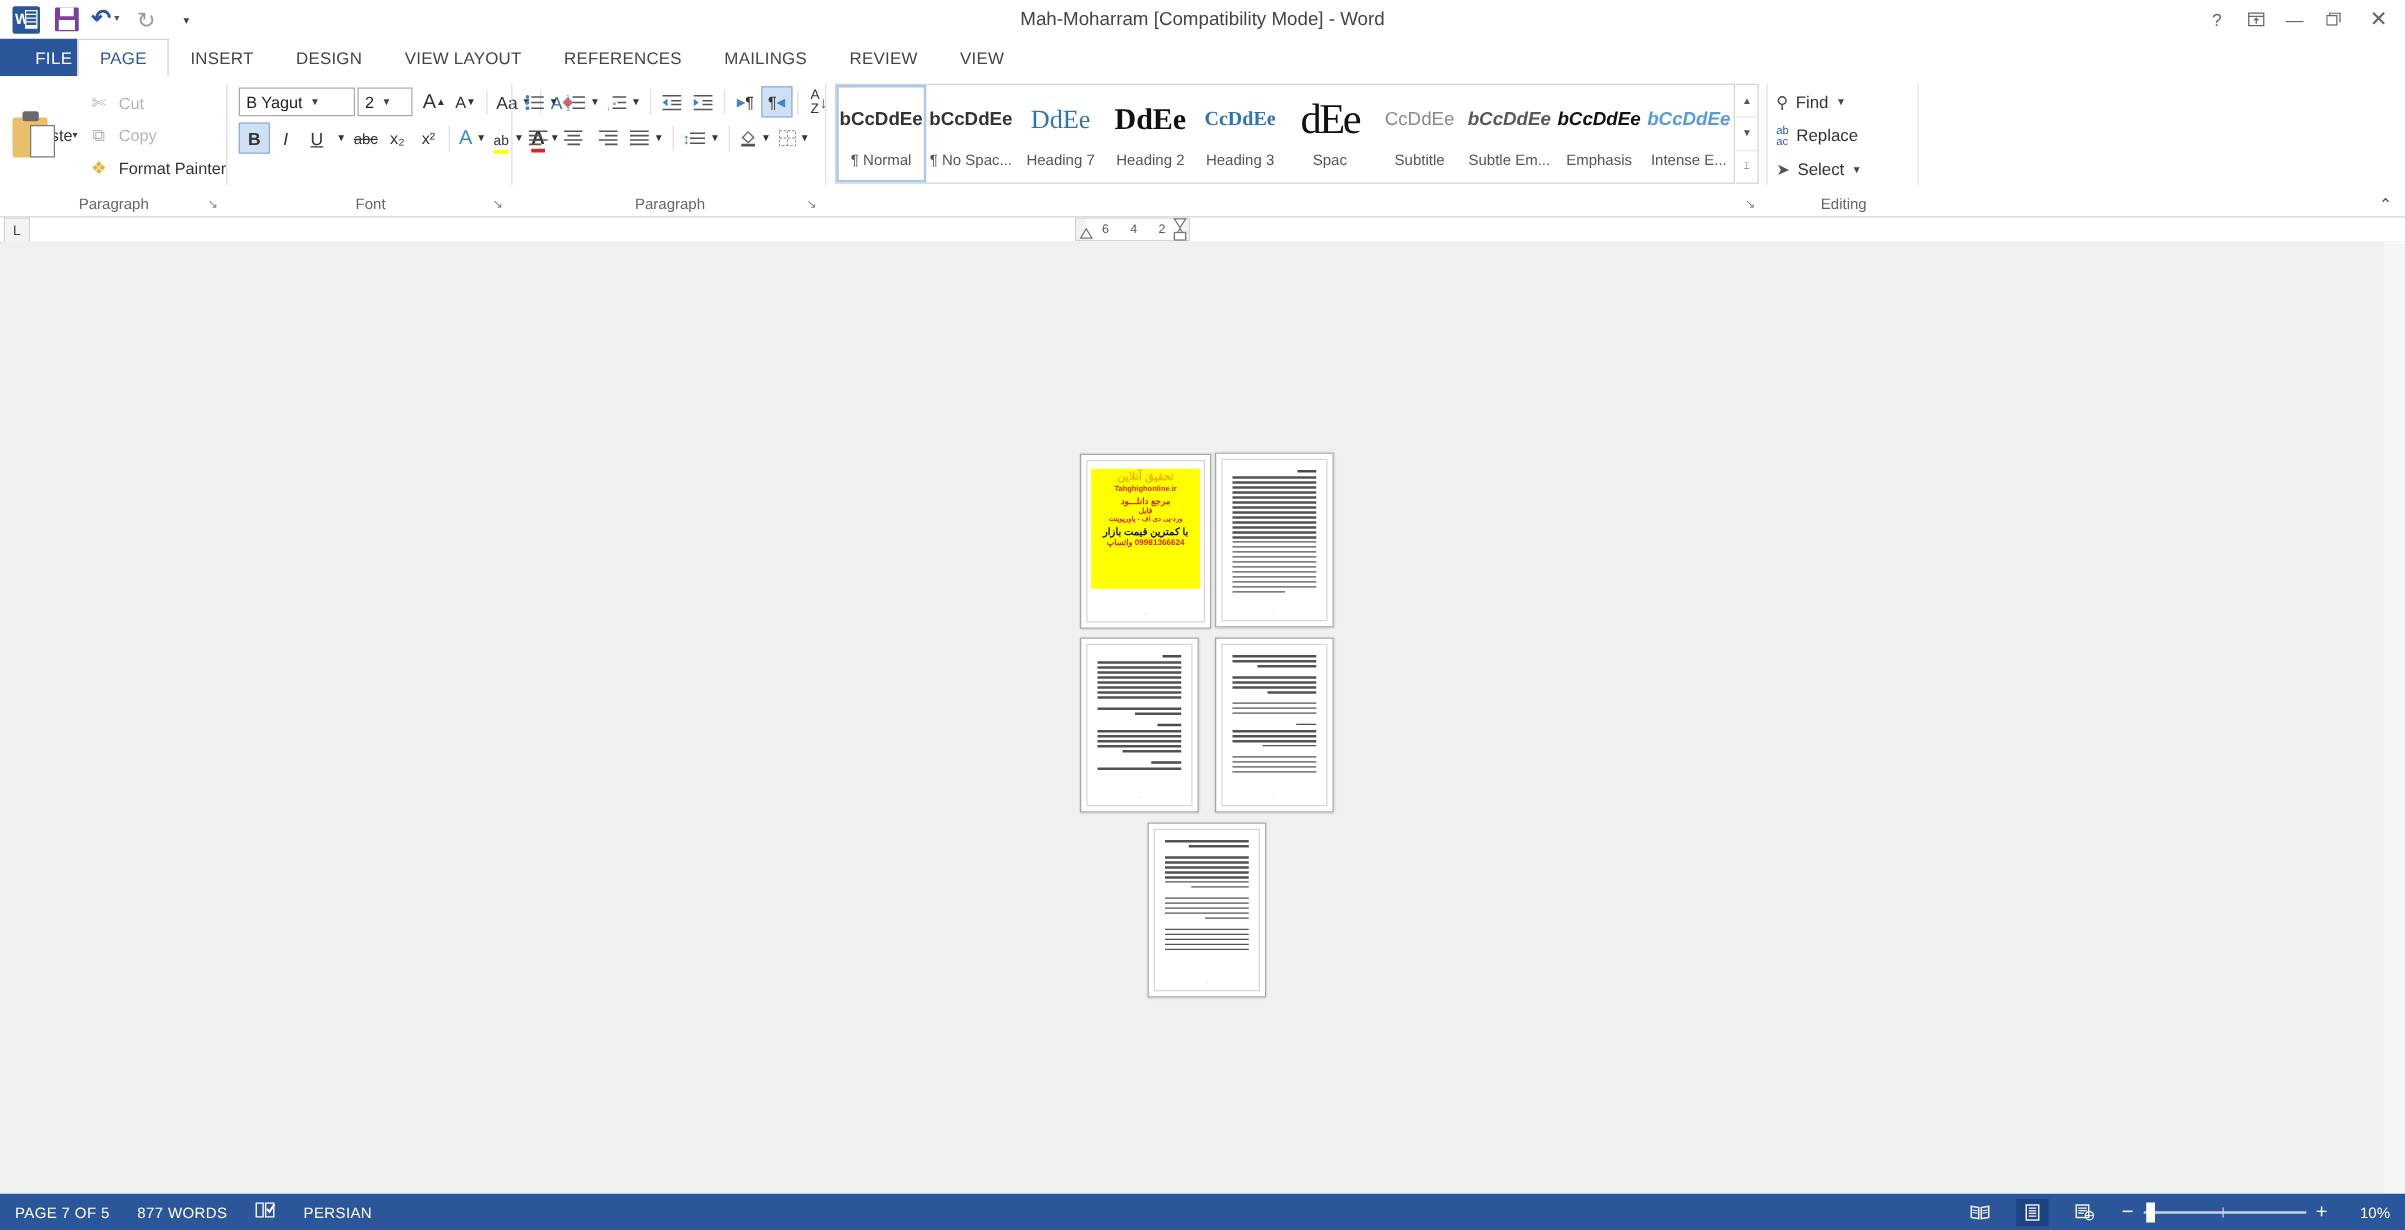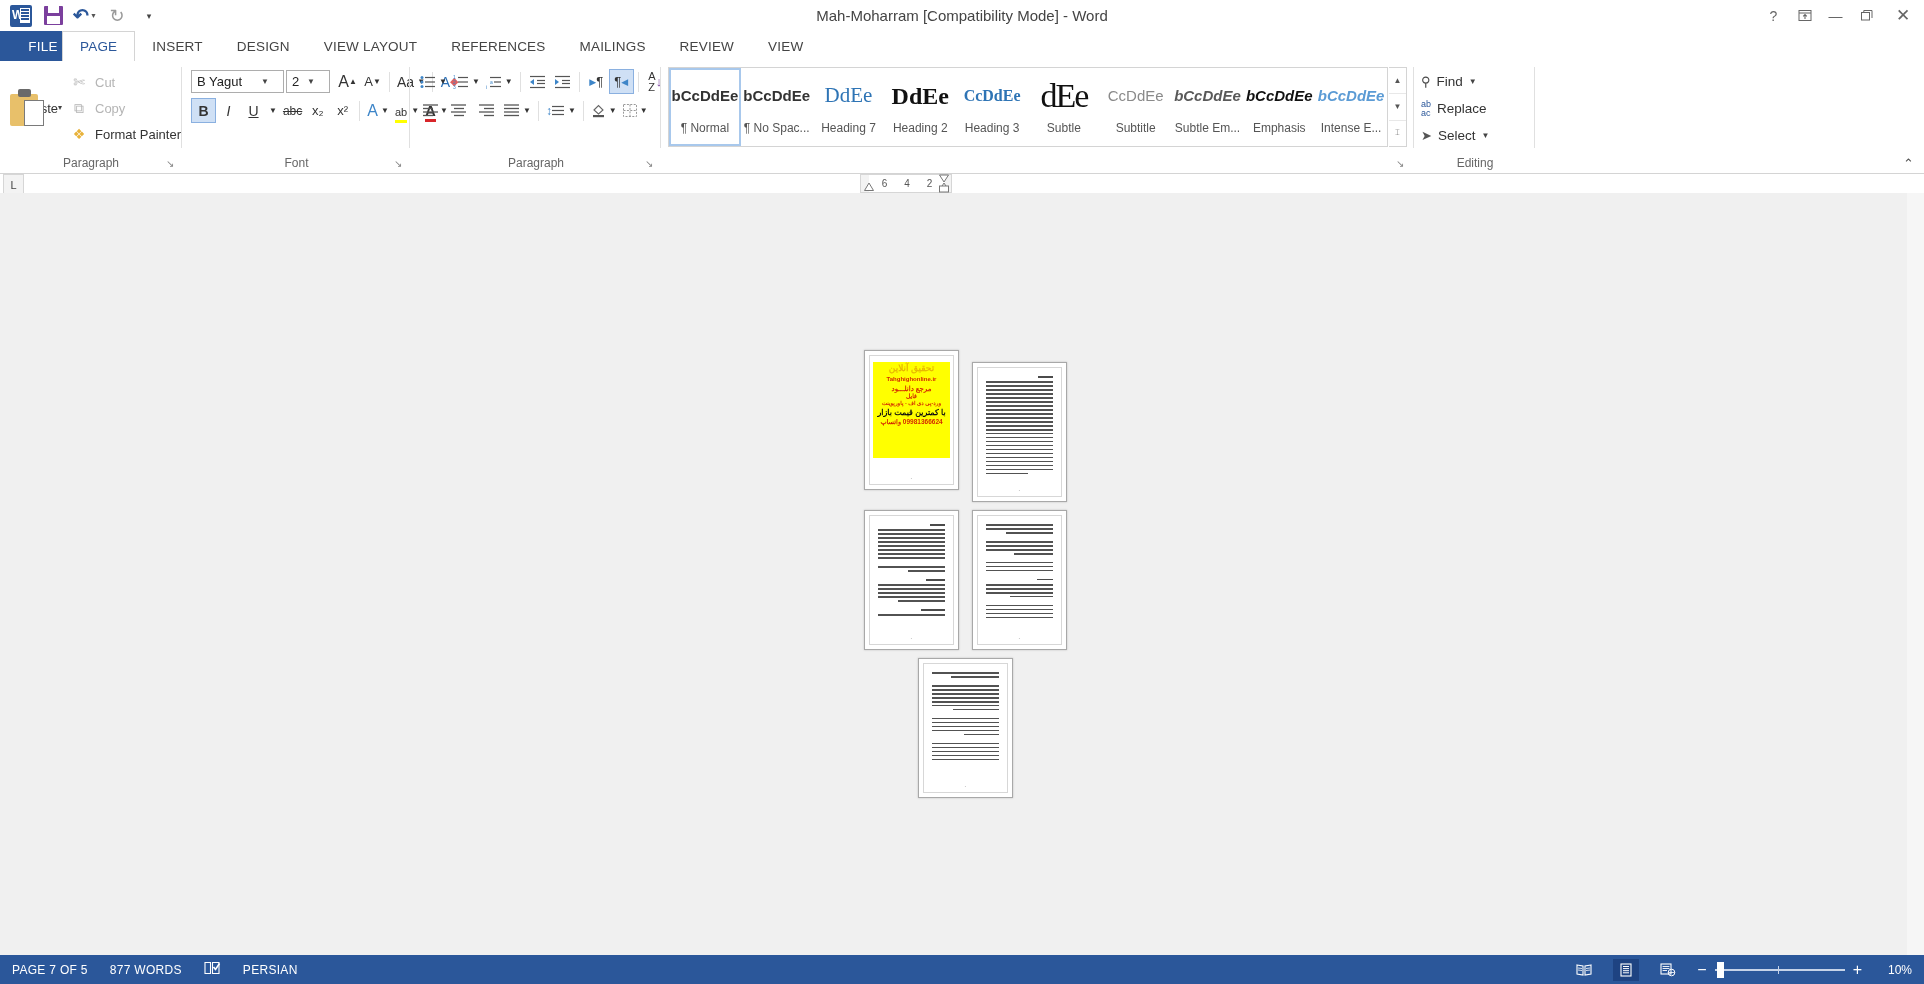--- a/index.html
+++ b/index.html
@@ -109,22 +109,22 @@
   }
   .clip-item.disabled { color:#b5b5b5; }
   .clip-item.enabled { color:#333; }
   .ci-icon { width:18px; display:flex; justify-content:center; font-size:14px; }
 
   
   #grp-font { left: 183px; width: 227px; }
   .ctlrow { position: absolute; display:flex; align-items:center; }
   .combo {
     height: 23px; border: 1px solid #adadad; background:#fff;
-    display:flex; align-items:center; justify-content:space-between;
-    padding: 0 14px 0 5px; font-size: 13px; color:#222;
+    display:flex; align-items:center; 
+    padding: 0 3px 0 5px; font-size: 13px; color:#222;
   }
   .combo .cv { overflow:hidden; white-space:nowrap; }
   .combo .cc { font-size:8px; color:#444; padding-left:6px;}
   .ribbtn {
     height: 25px; min-width: 25px; display:flex; align-items:center; justify-content:center;
     font-size: 14px; color:#333; padding: 0 3px;
   }
   .ribbtn.on { background:#cfe0f5; border:1px solid #8ab0e0; }
   .sep-v { width:1px; height:20px; background:#e0e0e0; margin: 0 4px; }
 
@@ -566,21 +566,21 @@
         <div class="style-name">Heading 2</div>
       </div>
 
       <div class="style-item">
         <div class="style-prev" style="font-family:'Liberation Serif',serif;font-weight:bold;color:#2e74b5;font-size:16px;">CcDdEe</div>
         <div class="style-name">Heading 3</div>
       </div>
 
       <div class="style-item">
         <div class="style-prev" style="font-family:'Liberation Serif',serif;color:#111;font-size:34px;letter-spacing:-2px;">dEe</div>
-        <div class="style-name">Subtle</div>
+        <div class="style-name">Spac</div>
       </div>
 
       <div class="style-item">
         <div class="style-prev" style="color:#8a8a8a;font-size:15px;">CcDdEe</div>
         <div class="style-name">Subtitle</div>
       </div>
 
       <div class="style-item">
         <div class="style-prev" style="font-style:italic;font-weight:bold;color:#595959;font-size:15px;">bCcDdEe</div>
         <div class="style-name">Subtle Em...</div>
@@ -653,21 +653,21 @@
 <div class="vruler">
   <div class="vruler-white"></div>
   <div class="vr-num" style="top: 16px;">2</div>
   <div class="vr-num" style="top: 40px;">4</div>
   <div class="vr-num" style="top: 64px;">6</div>
   <div class="vr-num" style="top: 88px;">8</div>
 </div>
 
 <div class="canvas">
 
-  <div class="page" style="left:864px; top:157px; width:95px; height:140px;">
+  <div class="page" style="left:864px; top:170px; width:105px; height:140px;">
     <div class="page-inner">
       <div class="cover-bg">
         <div class="cv-line" style="font-size:9px;color:#e8b800;margin-top:2px;">تحقیق آنلاین</div>
         <div class="cv-line" style="font-size:6px;color:#d42a00;margin-top:3px;font-family:'Liberation Sans',sans-serif;direction:ltr;">Tahghighonline.ir</div>
         <div class="cv-line" style="font-size:7px;color:#d42a00;margin-top:3px;">مرجع دانلـــود</div>
         <div class="cv-line" style="font-size:6px;color:#d42a00;margin-top:1px;">فایل</div>
         <div class="cv-line" style="font-size:5.5px;color:#d42a00;margin-top:2px;">ورد-پی دی اف - پاورپوینت</div>
         <div class="cv-line" style="font-size:8px;color:#111;margin-top:2px;">با کمترین قیمت بازار</div>
         <div class="cv-line" style="font-size:6.5px;color:#d42a00;margin-top:2px;">09981366624 واتساپ</div>
       </div>

